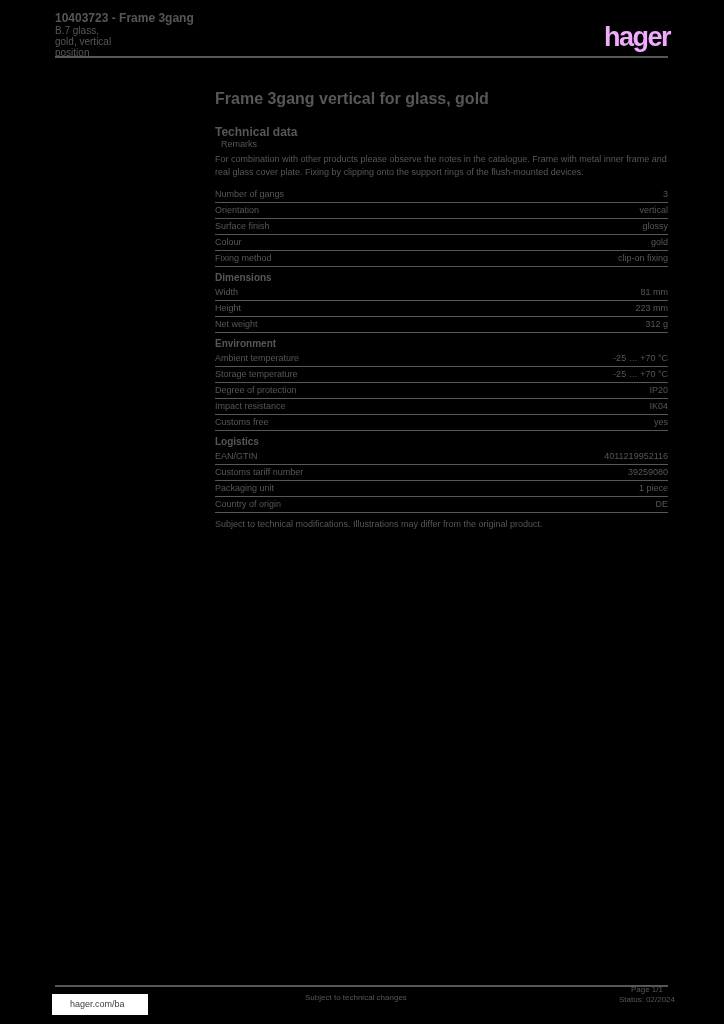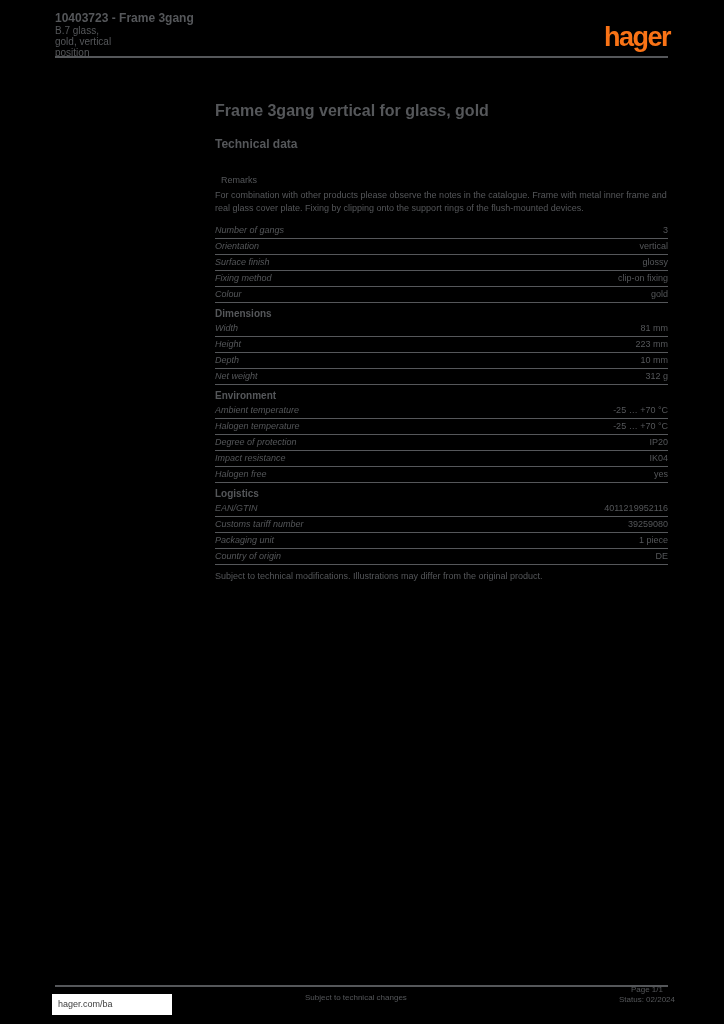--- a/index.html
+++ b/index.html
@@ -6,21 +6,21 @@
   .page{
     position:relative;width:724px;height:1024px;background:#000;
     font-family:"Liberation Sans", sans-serif;color:#55575A;overflow:hidden;
   }
   
   .header-left{position:absolute;left:55px;top:12px;width:250px;}
   .art-title{font-size:12px;font-weight:bold;line-height:13px;white-space:nowrap;}
   .art-line{font-size:10px;line-height:11px;}
   .logo{
     position:absolute;left:590px;top:22px;width:80px;text-align:right;
-    font-size:27px;font-weight:bold;letter-spacing:-1.5px;color:#f97316;
+    font-size:27px;font-weight:bold;letter-spacing:-1.5px;color:#f0abfc;
   }
   .header-rule{position:absolute;left:55px;top:56px;width:613px;height:2px;background:#55575A;}
   
   .product{position:absolute;left:57px;top:89px;width:70px;}
   .frame-outer{
     width:64px;height:148px;border:2px solid #2b271c;border-radius:5px;
     background:linear-gradient(150deg,#a8966b 0%,#7d6d45 45%,#5d5031 100%);
     display:flex;flex-direction:column;align-items:center;justify-content:space-between;
     padding:8px 0;box-sizing:border-box;
   }
@@ -28,39 +28,39 @@
     width:46px;height:37px;background:#17150f;border-radius:2px;
     display:flex;align-items:center;justify-content:center;
   }
   .frame-window-inner{
     width:32px;height:26px;border:1px solid #7e7e7e;
     background:linear-gradient(180deg,#f4f4f4,#c6c6c6);
   }
   .product-caption{font-size:8px;line-height:9px;margin-top:6px;color:#55575A;}
   
   .main{position:absolute;left:215px;top:90px;width:453px;}
-  .title{font-size:16px;font-weight:bold;line-height:18px;margin:12px 0 18px 0;}
-  .tech-heading{font-size:12px;font-weight:bold;line-height:13px;margin:0 0 24px 0;}
+  .title{font-size:16px;font-weight:bold;line-height:18px;margin:0 0 18px 0;}
+  .tech-heading{font-size:12px;font-weight:bold;line-height:13px;margin:0 0 0 0;}
   .note-label{font-size:9px;line-height:10px;margin-bottom:4px;padding-left:6px;}
   .note{font-size:9px;line-height:12.5px;margin:0 0 9px 0;}
   .group-title{font-size:10px;font-weight:bold;padding:5px 0 2px 0;}
   .spec-row{
     display:flex;justify-content:space-between;align-items:flex-end;
     font-size:9px;line-height:11px;padding:2px 0 2px 0;
     border-bottom:1px solid #55575A;
   }
-  .spec-row .lbl{text-align:left;padding-right:10px;font-style:italic;}
+  .spec-row .lbl{text-align:left;padding-right:10px;}
   .spec-row .val{text-align:right;white-space:nowrap;}
   .group-footnote{font-size:9px;line-height:12px;padding-top:5px;}
   
   .footer-rule{position:absolute;left:55px;top:985px;width:613px;height:1.5px;background:#55575A;}
   .website-box{
-    position:absolute;left:52px;top:994px;width:120px;height:21px;
+    position:absolute;left:52px;top:994px;width:96px;height:21px;
     background:#ffffff;color:#3d3d3d;font-size:9px;line-height:21px;
-    padding-left:6px;box-sizing:border-box;
+    padding-left:18px;box-sizing:border-box;
   }
   .disclaimer{position:absolute;left:305px;top:993px;font-size:8px;line-height:10px;}
   .footer-right{position:absolute;right:49px;top:985px;text-align:center;font-size:8px;line-height:10px;}
 </style>
 </head>
 <body>
 
 <div class="page">
 
   <div class="header-left">
@@ -85,63 +85,59 @@
         </div>
         <div class="spec-row">
           <span class="lbl">Orientation</span>
           <span class="val">vertical</span>
         </div>
         <div class="spec-row">
           <span class="lbl">Surface finish</span>
           <span class="val">glossy</span>
         </div>
         <div class="spec-row">
+          <span class="lbl">Colour</span>
+          <span class="val">gold</span>
+        </div>
+        <div class="spec-row">
           <span class="lbl">Fixing method</span>
           <span class="val">clip-on fixing</span>
-        </div>
-        <div class="spec-row">
-          <span class="lbl">Colour</span>
-          <span class="val">gold</span>
         </div>
         <div class="group-title">Dimensions</div>
         <div class="spec-row">
           <span class="lbl">Width</span>
           <span class="val">81 mm</span>
         </div>
         <div class="spec-row">
           <span class="lbl">Height</span>
           <span class="val">223 mm</span>
         </div>
         <div class="spec-row">
-          <span class="lbl">Depth</span>
-          <span class="val">10 mm</span>
-        </div>
-        <div class="spec-row">
           <span class="lbl">Net weight</span>
           <span class="val">312 g</span>
         </div>
         <div class="group-title">Environment</div>
         <div class="spec-row">
           <span class="lbl">Ambient temperature</span>
           <span class="val">-25 … +70 °C</span>
         </div>
         <div class="spec-row">
-          <span class="lbl">Halogen temperature</span>
+          <span class="lbl">Storage temperature</span>
           <span class="val">-25 … +70 °C</span>
         </div>
         <div class="spec-row">
           <span class="lbl">Degree of protection</span>
           <span class="val">IP20</span>
         </div>
         <div class="spec-row">
           <span class="lbl">Impact resistance</span>
           <span class="val">IK04</span>
         </div>
         <div class="spec-row">
-          <span class="lbl">Halogen free</span>
+          <span class="lbl">Customs free</span>
           <span class="val">yes</span>
         </div>
         <div class="group-title">Logistics</div>
         <div class="spec-row">
           <span class="lbl">EAN/GTIN</span>
           <span class="val">4011219952116</span>
         </div>
         <div class="spec-row">
           <span class="lbl">Customs tariff number</span>
           <span class="val">39259080</span>

